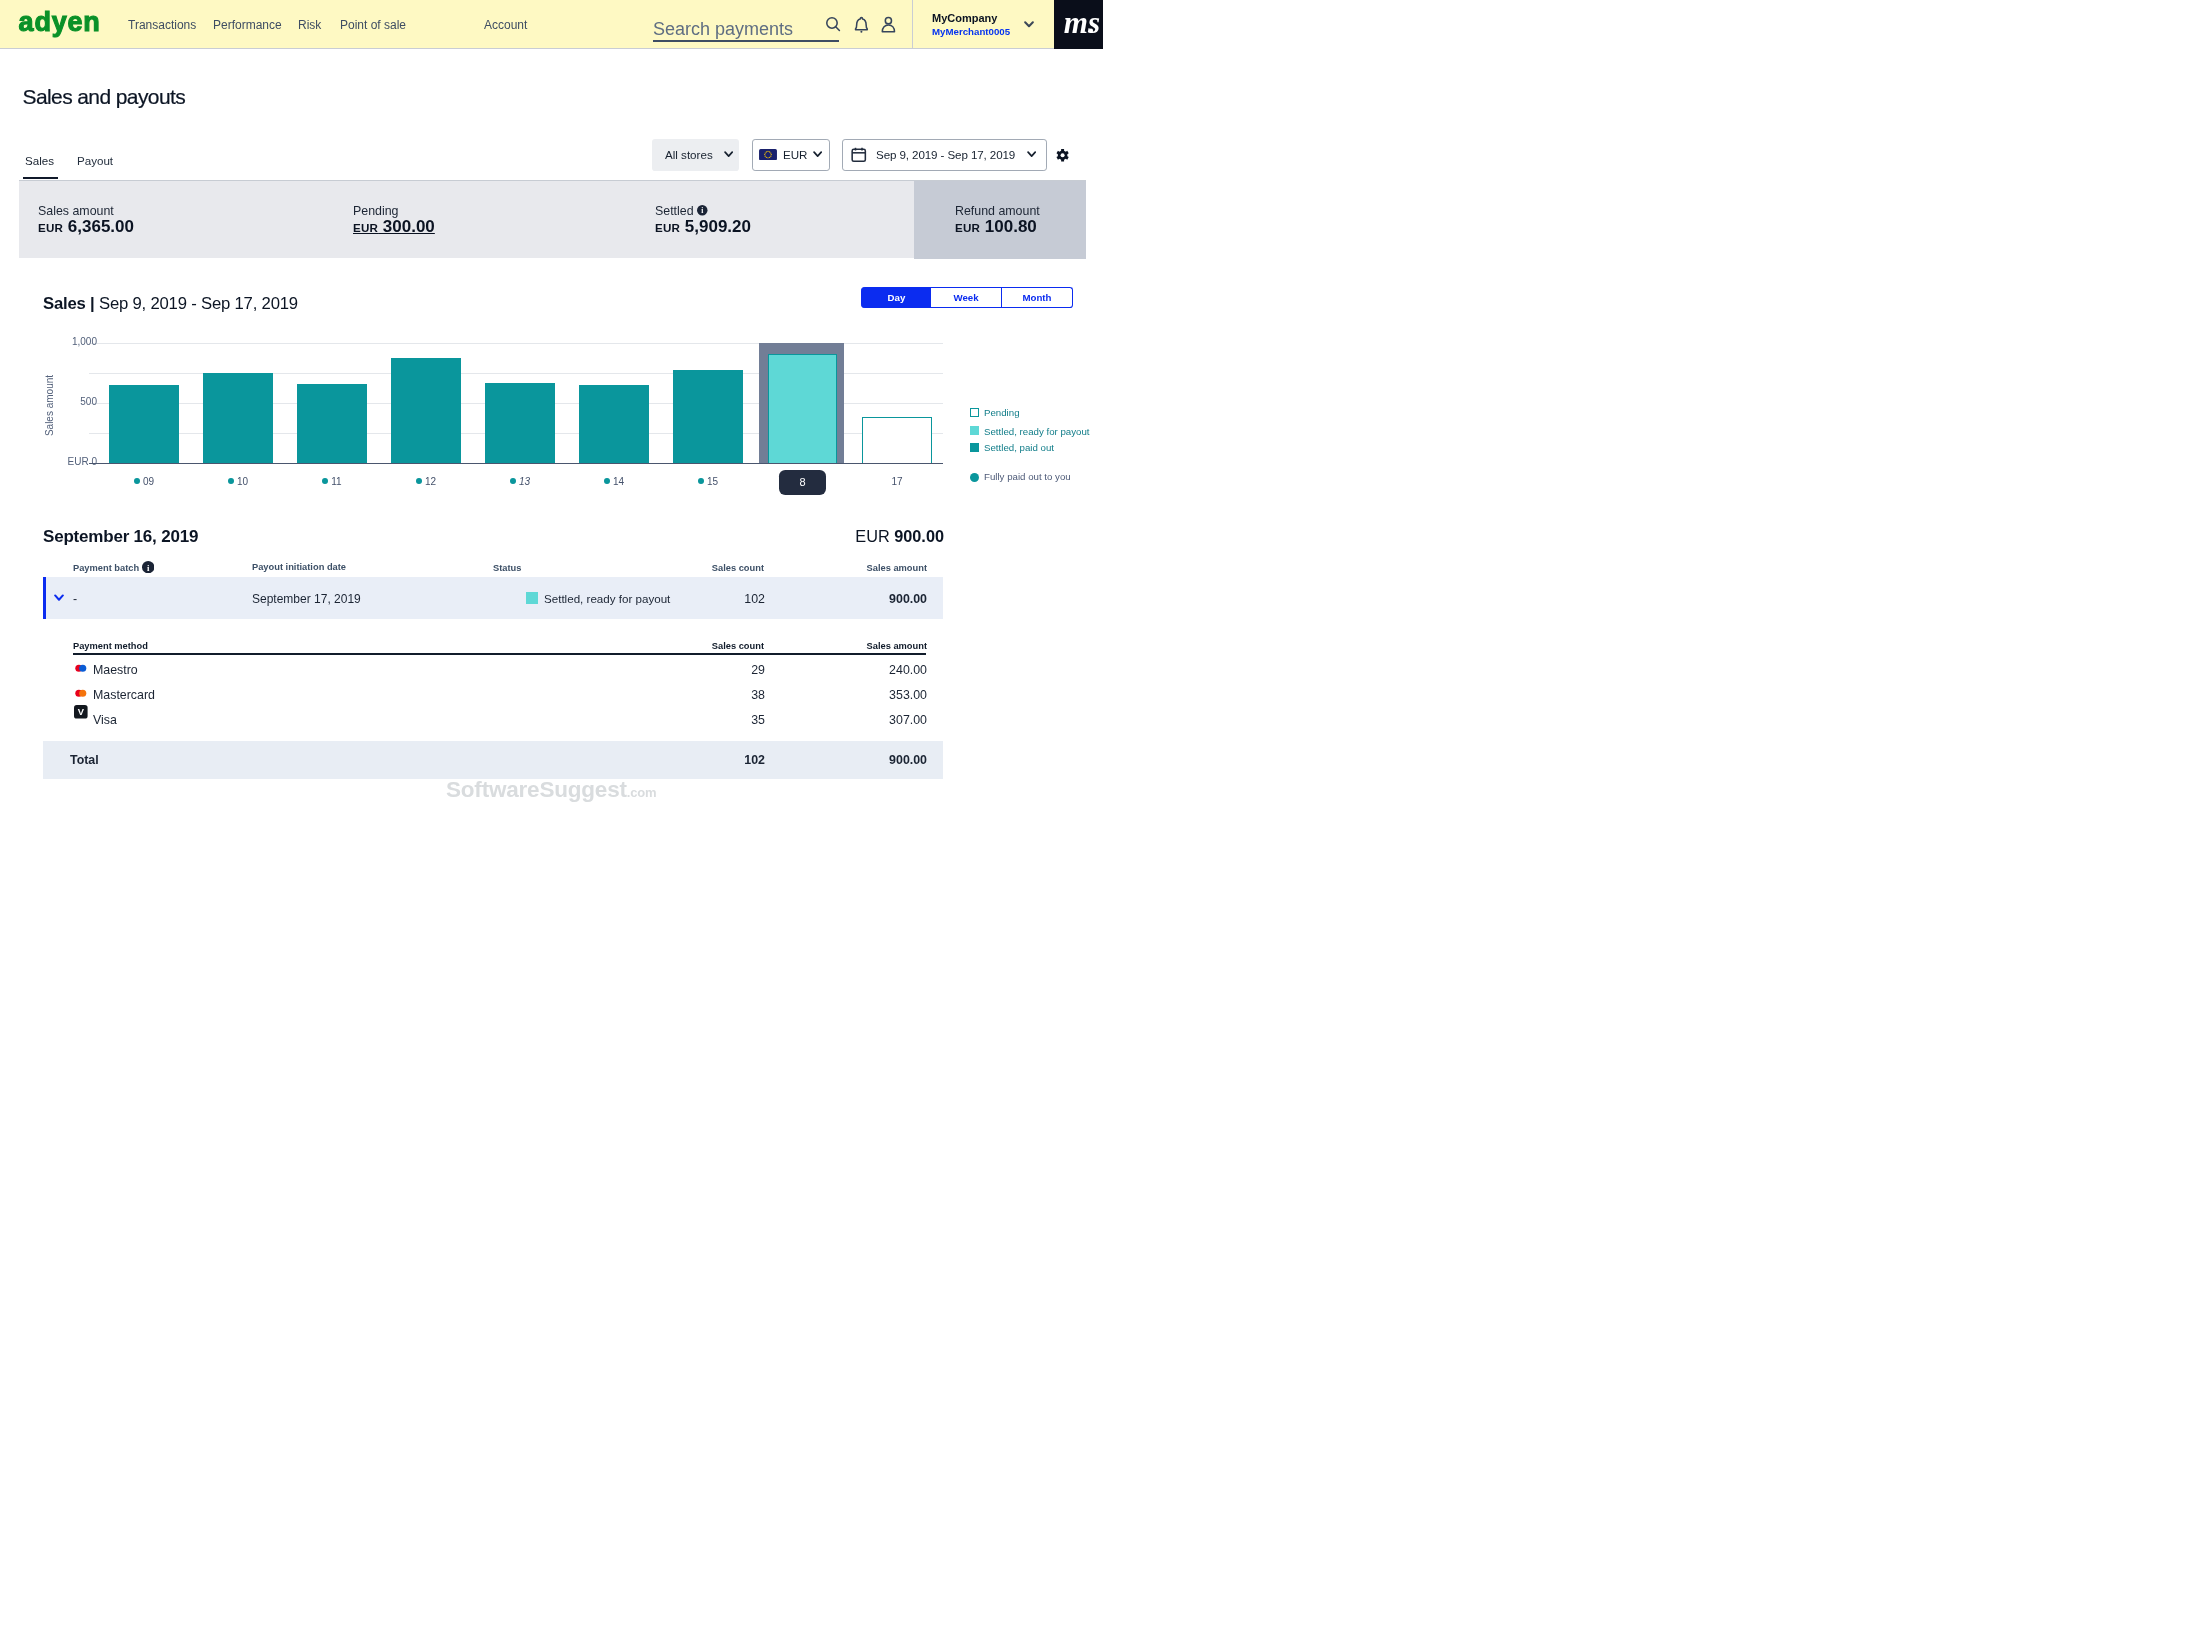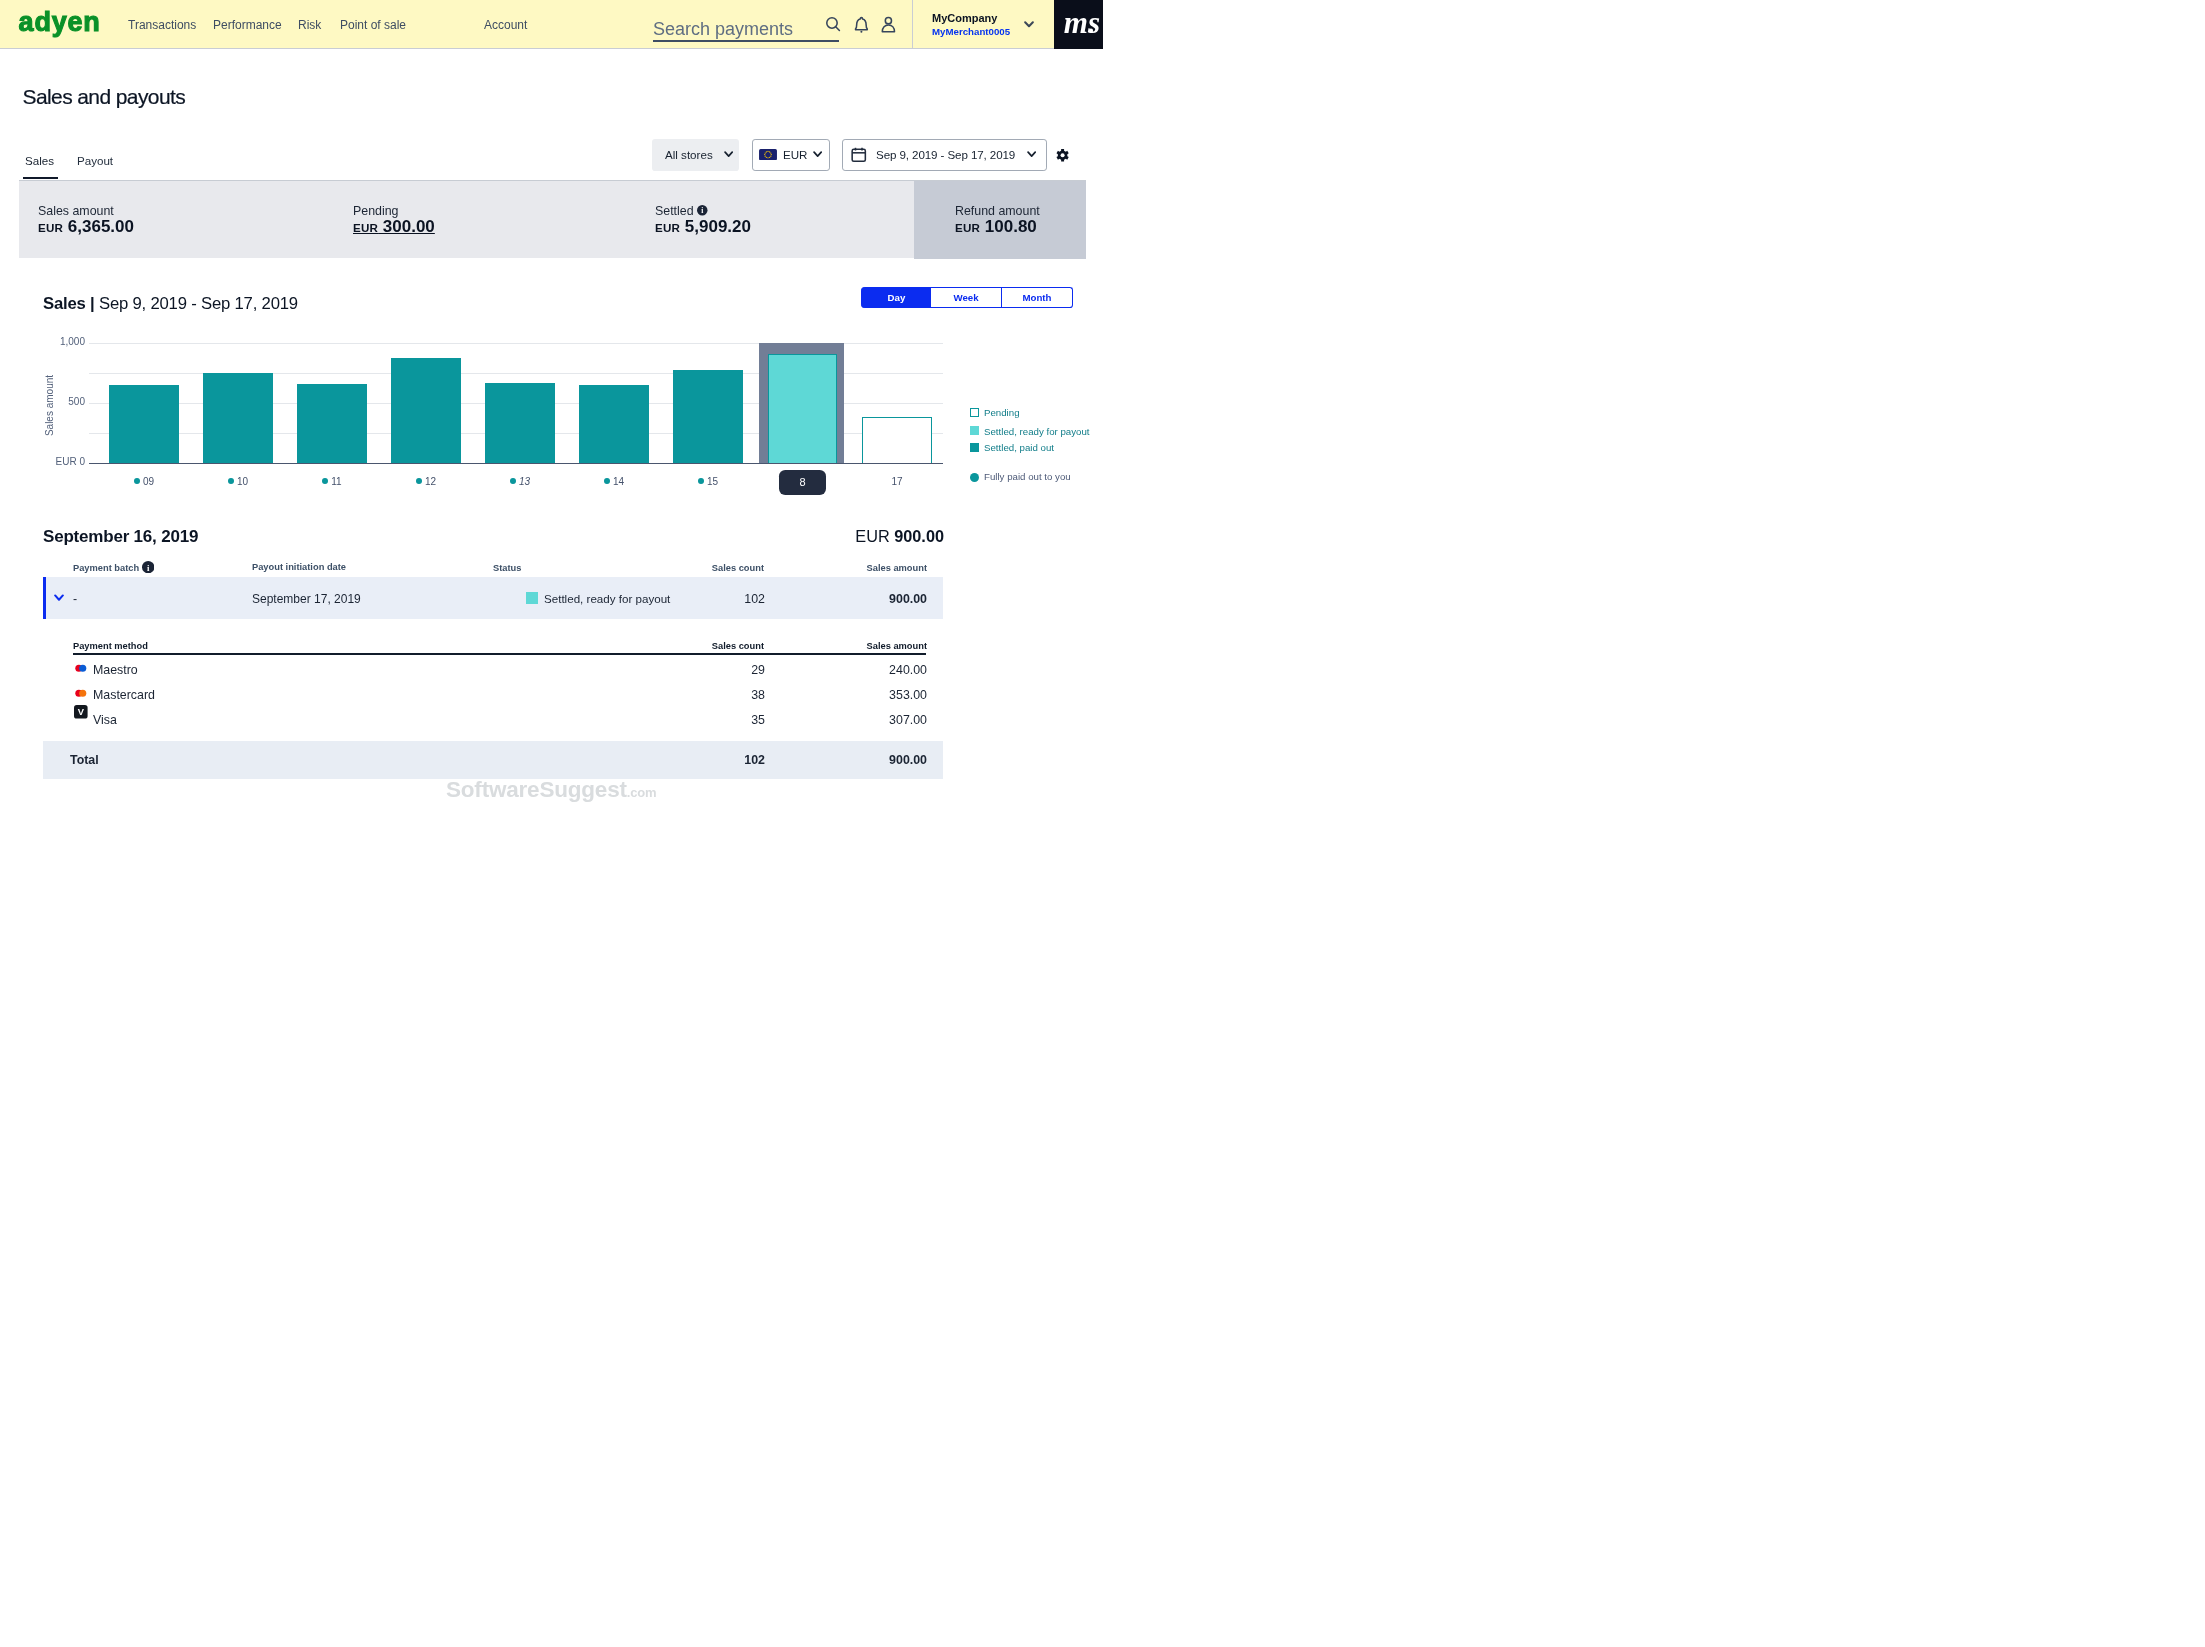--- a/index.html
+++ b/index.html
@@ -37,21 +37,21 @@
   .slabel { position:absolute; font-size:12.4px; color:#1c2534; white-space:nowrap; }
   .samt  { position:absolute; font-size:17px; font-weight:bold; color:#0b1322; white-space:nowrap; }
   .samt .cur { font-size:11.6px; letter-spacing:0.2px; }
   .rowtx,.srow,.ctltxt,.navlink,.tab { white-space:nowrap; }
 
   
   #charttitle { position:absolute; left:43px; top:294px; font-size:16.7px; color:#0c1524; letter-spacing:-0.2px; white-space:nowrap; }
   .dwm { position:absolute; top:287px; width:71px; height:21px; font-size:9.7px; font-weight:bold; text-align:center; line-height:20px; }
   .grid { position:absolute; left:89px; width:854px; height:0.8px; background:#e4e7eb; }
   #axisline { position:absolute; left:89px; top:463px; width:854px; height:0.8px; background:#4a566e; }
-  .ylab { position:absolute; font-size:10px; color:#52607a; text-align:right; width:47px; left:38px; }
+  .ylab { position:absolute; font-size:10px; color:#52607a; text-align:right; width:47px; left:50px; }
   #yaxisname { position:absolute; left:18px; top:400px; font-size:10px; color:#52607a; transform:rotate(-90deg); transform-origin:center; width:62px; text-align:center; }
   .bar { position:absolute; background:#0a969c; width:70px; }
   .xlab { position:absolute; top:476px; width:70px; text-align:center; font-size:10px; color:#44516b; }
   .xdot { display:inline-block; width:5.8px; height:5.8px; border-radius:50%; background:#0a969c; margin-right:3.1px; vertical-align:0.8px; }
   .legsw { position:absolute; left:970px; width:9.3px; height:9.3px; }
   .legtx { position:absolute; left:984px; font-size:9.7px; color:#117d89; white-space:nowrap; }
 
   
   #septitle { position:absolute; left:43px; top:527px; font-size:17px; font-weight:bold; color:#0c1524; letter-spacing:-0.2px; white-space:nowrap; }
   #eur900 { position:absolute; right:159px; top:527px; font-size:16.3px; color:#0c1524; white-space:nowrap; }

